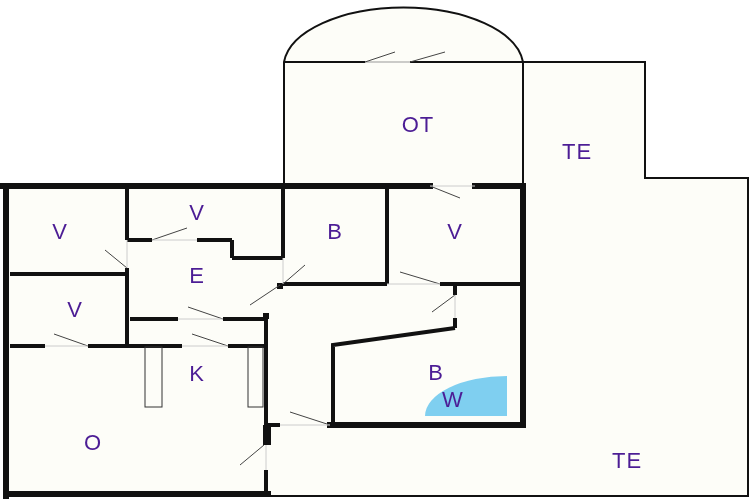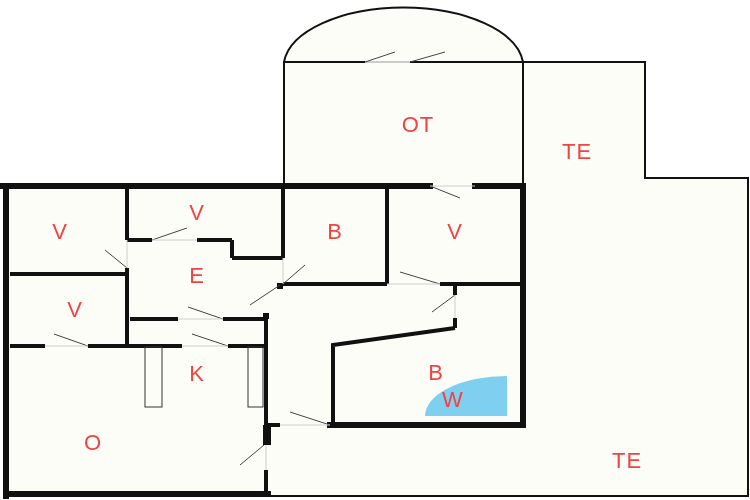--- a/index.html
+++ b/index.html
@@ -1,18 +1,18 @@
 <!DOCTYPE html>
 <html><head>
   <meta charset="utf-8">
   <style>
     html, body { margin: 0; padding: 0; background: #ffffff; }
     body { width: 750px; height: 500px; overflow: hidden; }
     #plan { position: absolute; left: 0; top: 0; width: 750px; height: 500px; }
-    .lbl { position: absolute; font-family: "Liberation Sans", sans-serif; font-size: 22px; color: #ef4444; transform: translate(-50%, -50%); white-space: nowrap; letter-spacing: 1px; }
+    .lbl { position: absolute; font-family: "Liberation Sans", sans-serif; font-size: 22px; color: #4c1d95; transform: translate(-50%, -50%); white-space: nowrap; letter-spacing: 1px; }
   </style>
 </head>
 <body>
 
 <svg id="plan" viewBox="0 0 750 500" xmlns="http://www.w3.org/2000/svg">
 
   <g fill="#fdfdf8">
 
     <path d="M284,186 L284,62 A120,60 0 0 1 523,62 L523,186 Z"></path>
 

